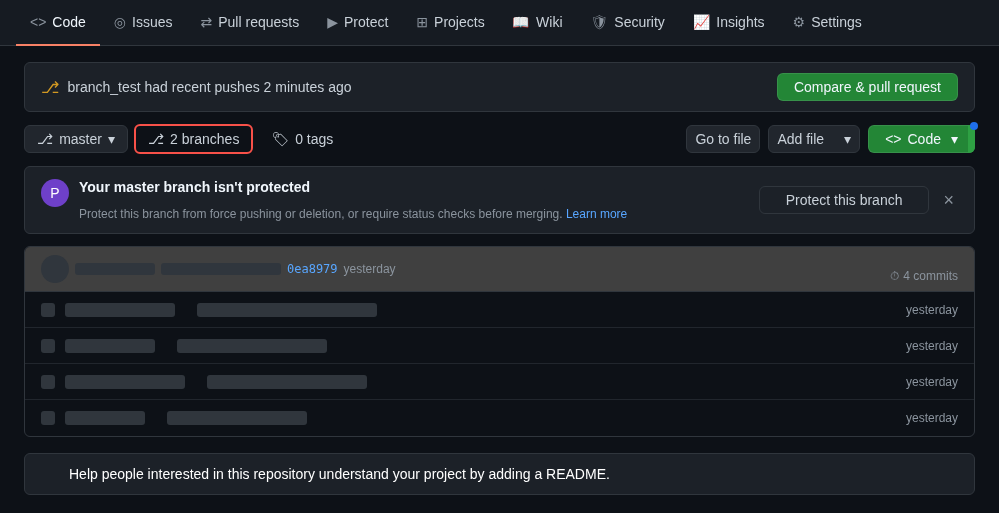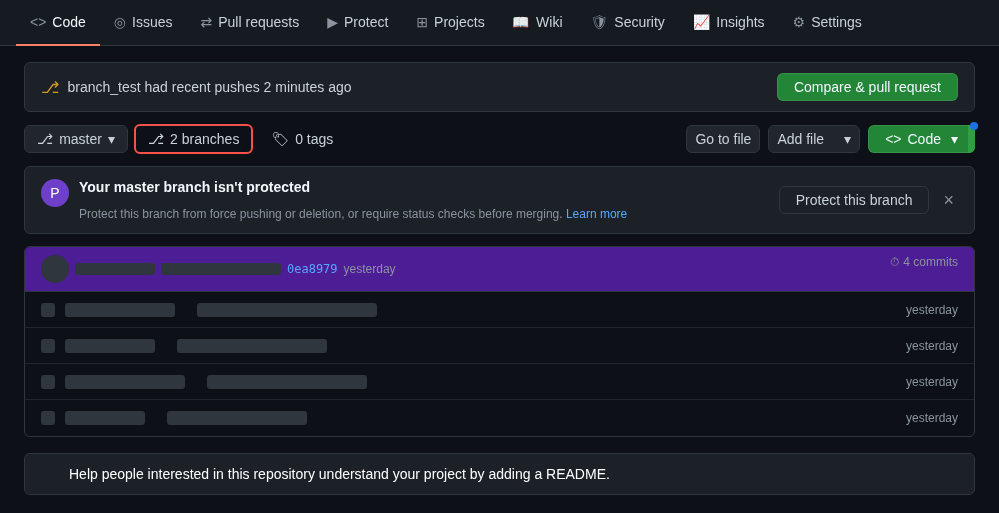--- a/index.html
+++ b/index.html
@@ -226,21 +226,21 @@
     .protect-banner-right {
       display: flex;
       align-items: center;
       gap: 10px;
     }
     .btn-protect {
       background: transparent;
       color: #c9d1d9;
       border: 1px solid #30363d;
       border-radius: 6px;
-      padding: 5px 16px;
+      padding: 5px 26px;
       font-size: 14px;
       cursor: pointer;
       font-weight: 500;
       white-space: nowrap;
     }
     .close-btn {
       background: none;
       border: none;
       color: #8b949e;
       cursor: pointer;
@@ -251,23 +251,23 @@
 
     
     .file-table {
       border: 1px solid #30363d;
       border-radius: 6px;
       overflow: hidden;
       margin-bottom: 16px;
     }
     .file-table-header {
       display: flex;
-      align-items: flex-start;
+      align-items: flex-end;
       justify-content: space-between;
-      background: #4c1d95;
+      background: #404040;
       padding: 8px 16px;
       border-bottom: 1px solid #30363d;
     }
     .commit-info {
       display: flex;
       align-items: center;
       gap: 6px;
       color: #8b949e;
       font-size: 12px;
     }

